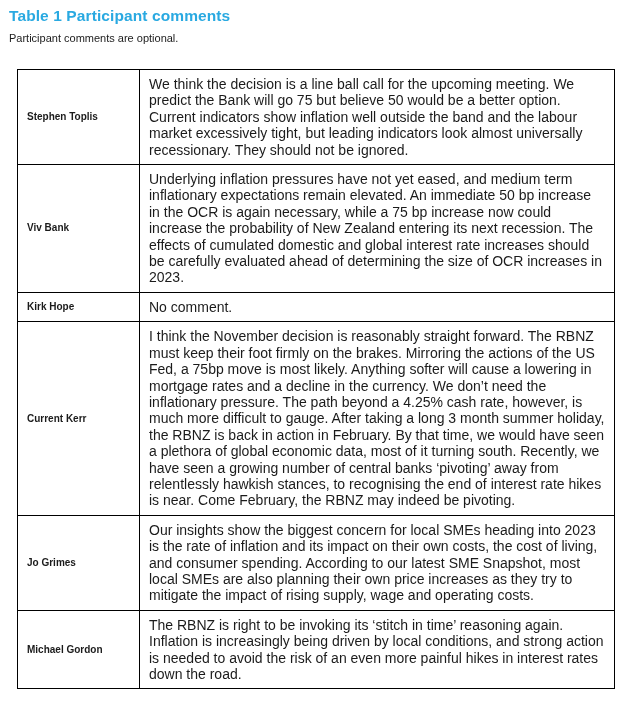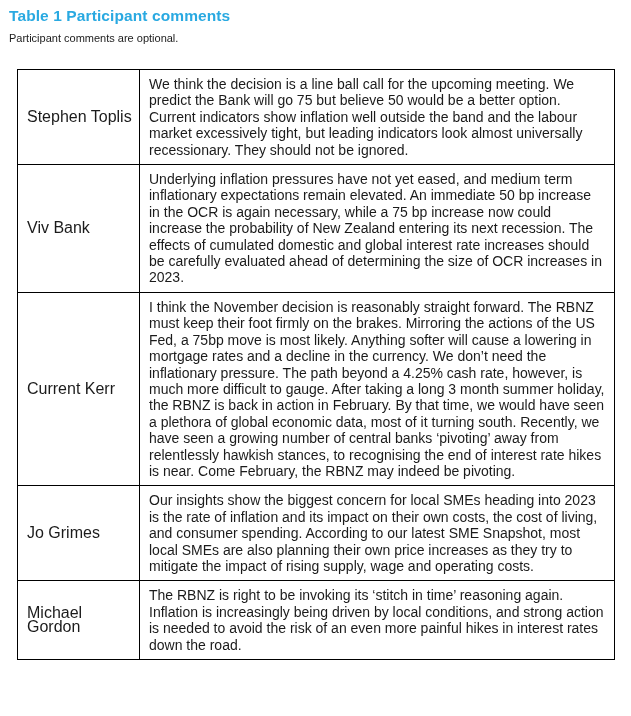--- a/index.html
+++ b/index.html
@@ -34,22 +34,22 @@
     margin-left: 8px;
     table-layout: fixed;
     width: 597px;
   }
   table.comments-table td {
     border: 1px solid #000000;
     vertical-align: middle;
   }
   td.name {
     width: 122px;
-    font-weight: normal;
-    font-size: 16px;
+    font-weight: bold;
+    font-size: 10px;
     padding: 6px 4px 6px 9px;
     line-height: 14px;
   }
   td.comment {
     width: 475px;
     font-size: 14px;
     line-height: 16.4px;
     padding: 6px 9px 6px 9px;
   }
 </style>
@@ -64,20 +64,24 @@
     <tbody>
       <tr>
         <td class="name">Stephen Toplis</td>
         <td class="comment">We think the decision is a line ball call for the upcoming meeting. We predict the Bank will go 75 but believe 50 would be a better option. Current indicators show inflation well outside the band and the labour market excessively tight, but leading indicators look almost universally recessionary. They should not be ignored.</td>
       </tr>
       <tr>
         <td class="name">Viv Bank</td>
         <td class="comment">Underlying inflation pressures have not yet eased, and medium term inflationary expectations remain elevated. An immediate 50 bp increase in the OCR is again necessary, while a 75 bp increase now could increase the probability of New Zealand entering its next recession. The effects of cumulated domestic and global interest rate increases should be carefully evaluated ahead of determining the size of OCR increases in 2023.</td>
       </tr>
       <tr>
+        <td class="name">Kirk Hope</td>
+        <td class="comment">No comment.</td>
+      </tr>
+      <tr>
         <td class="name">Current Kerr</td>
         <td class="comment">I think the November decision is reasonably straight forward. The RBNZ must keep their foot firmly on the brakes. Mirroring the actions of the US Fed, a 75bp move is most likely. Anything softer will cause a lowering in mortgage rates and a decline in the currency. We don’t need the inflationary pressure. The path beyond a 4.25% cash rate, however, is much more difficult to gauge. After taking a long 3 month summer holiday, the RBNZ is back in action in February. By that time, we would have seen a plethora of global economic data, most of it turning south. Recently, we have seen a growing number of central banks ‘pivoting’ away from relentlessly hawkish stances, to recognising the end of interest rate hikes is near. Come February, the RBNZ may indeed be pivoting.</td>
       </tr>
       <tr>
         <td class="name">Jo Grimes</td>
         <td class="comment">Our insights show the biggest concern for local SMEs heading into 2023 is the rate of inflation and its impact on their own costs, the cost of living, and consumer spending. According to our latest SME Snapshot, most local SMEs are also planning their own price increases as they try to mitigate the impact of rising supply, wage and operating costs.</td>
       </tr>
       <tr>
         <td class="name">Michael Gordon</td>
         <td class="comment">The RBNZ is right to be invoking its ‘stitch in time’ reasoning again. Inflation is increasingly being driven by local conditions, and strong action is needed to avoid the risk of an even more painful hikes in interest rates down the road.</td>

